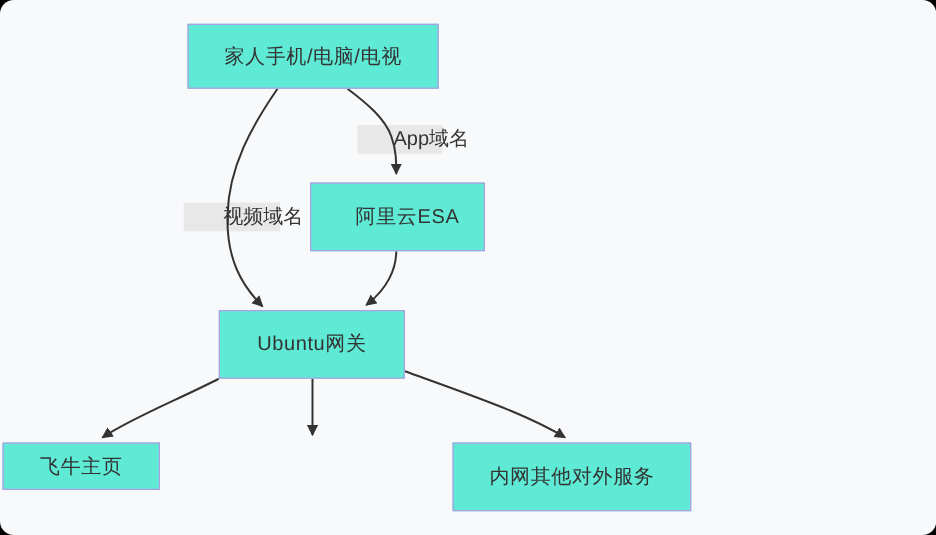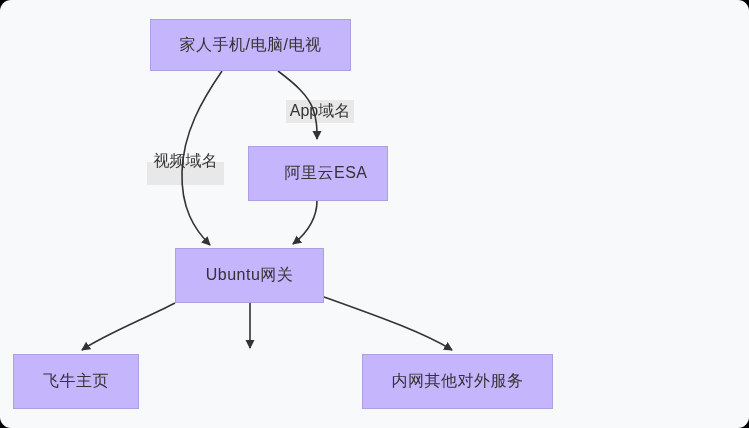--- a/index.html
+++ b/index.html
@@ -17,21 +17,21 @@
     font-family: "Liberation Sans", "DejaVu Sans", sans-serif;
   }
   .edges-layer {
     position: absolute;
     inset: 0;
     z-index: 2;
   }
   .node {
     position: absolute;
     z-index: 3;
-    background: #c4b5fd;
+    background: #5eead4;
     border: 1px solid #AE9FE3;
     color: #333333;
     font-size: 16px;
     display: flex;
     align-items: center;
     justify-content: center;
     box-sizing: border-box;
     white-space: nowrap;
     letter-spacing: 0.5px;
   }
@@ -42,33 +42,34 @@
   }
   .edge-label-text {
     position: absolute;
     z-index: 3;
     color: #333333;
     font-size: 16px;
     display: flex;
     align-items: center;
     justify-content: center;
     white-space: nowrap;
+    margin-left: 25px;
   }
   
   .node-family   { left: 150px; top: 19px;  width: 201px; height: 52px; }
   .node-esa      { left: 248px; top: 146px; width: 140px; height: 55px; padding-left: 16px; }
   .node-gateway  { left: 175px; top: 248px; width: 149px; height: 55px; }
-  .node-home     { left: 13px;  top: 354px; width: 126px; height: 55px; }
+  .node-home     { left: 2px;  top: 354px; width: 126px; height: 38px; }
   .node-video    { left: 188px; top: 354px; width: 125px; height: 55px; }
   .node-other    { left: 362px; top: 354px; width: 191px; height: 55px; }
   
   .lbl-app-bg    { left: 286px; top: 100px; width: 68px; height: 23px; }
   .lbl-app-text  { left: 286px; top: 100px; width: 68px; height: 23px; }
   .lbl-video-bg  { left: 147px; top: 162px; width: 77px; height: 23px; }
-  .lbl-video-text{ left: 147px; top: 150px; width: 77px; height: 23px; }
+  .lbl-video-text{ left: 147px; top: 162px; width: 77px; height: 23px; }
 </style>
 </head>
 <body>
 
 <div class="frame">
 
   <div class="edge-label-bg lbl-app-bg"></div>
   <div class="edge-label-bg lbl-video-bg"></div>
 
   <svg class="edges-layer" width="749" height="428" viewBox="0 0 749 428">

